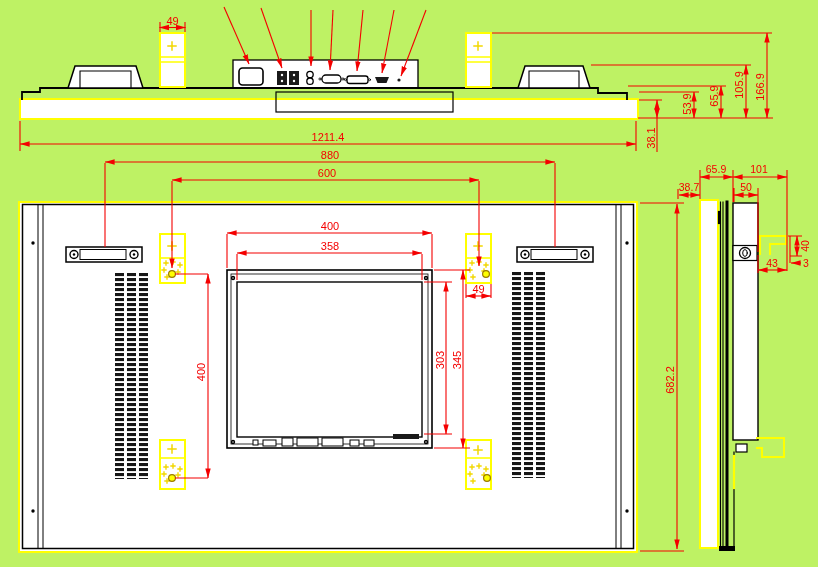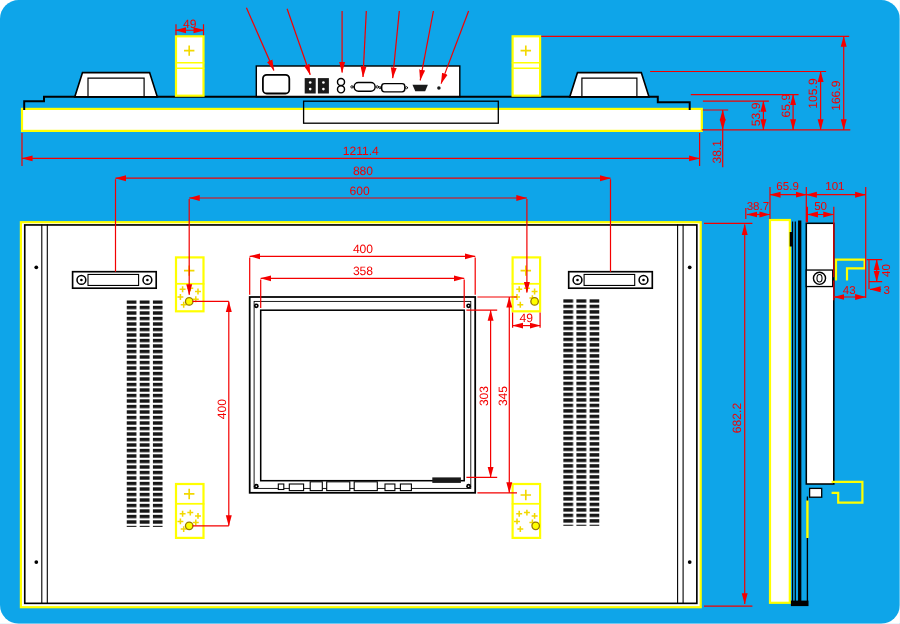--- a/index.html
+++ b/index.html
@@ -1,17 +1,17 @@
 <!DOCTYPE html>
 <html><head>
 <meta charset="utf-8">
 <style>
   html,body{margin:0;padding:0;background:#ffffff;}
-  #stage{position:relative;width:818px;height:567px;background:#0ea5e9;overflow:hidden;
-         font-family:"Liberation Sans",sans-serif;border-radius:17px;}
+  #stage{position:relative;width:818px;height:567px;background:#bef264;overflow:hidden;
+         font-family:"Liberation Sans",sans-serif;}
   svg{position:absolute;left:0;top:0;}
   svg text{font-family:"Liberation Sans",sans-serif;font-size:11px;fill:#f40000;}
   svg text.sm{font-size:10.5px;}
 </style>
 </head>
 <body>
 
 <div id="stage">
 <svg width="818" height="567" viewBox="0 0 818 567">
   <defs>

